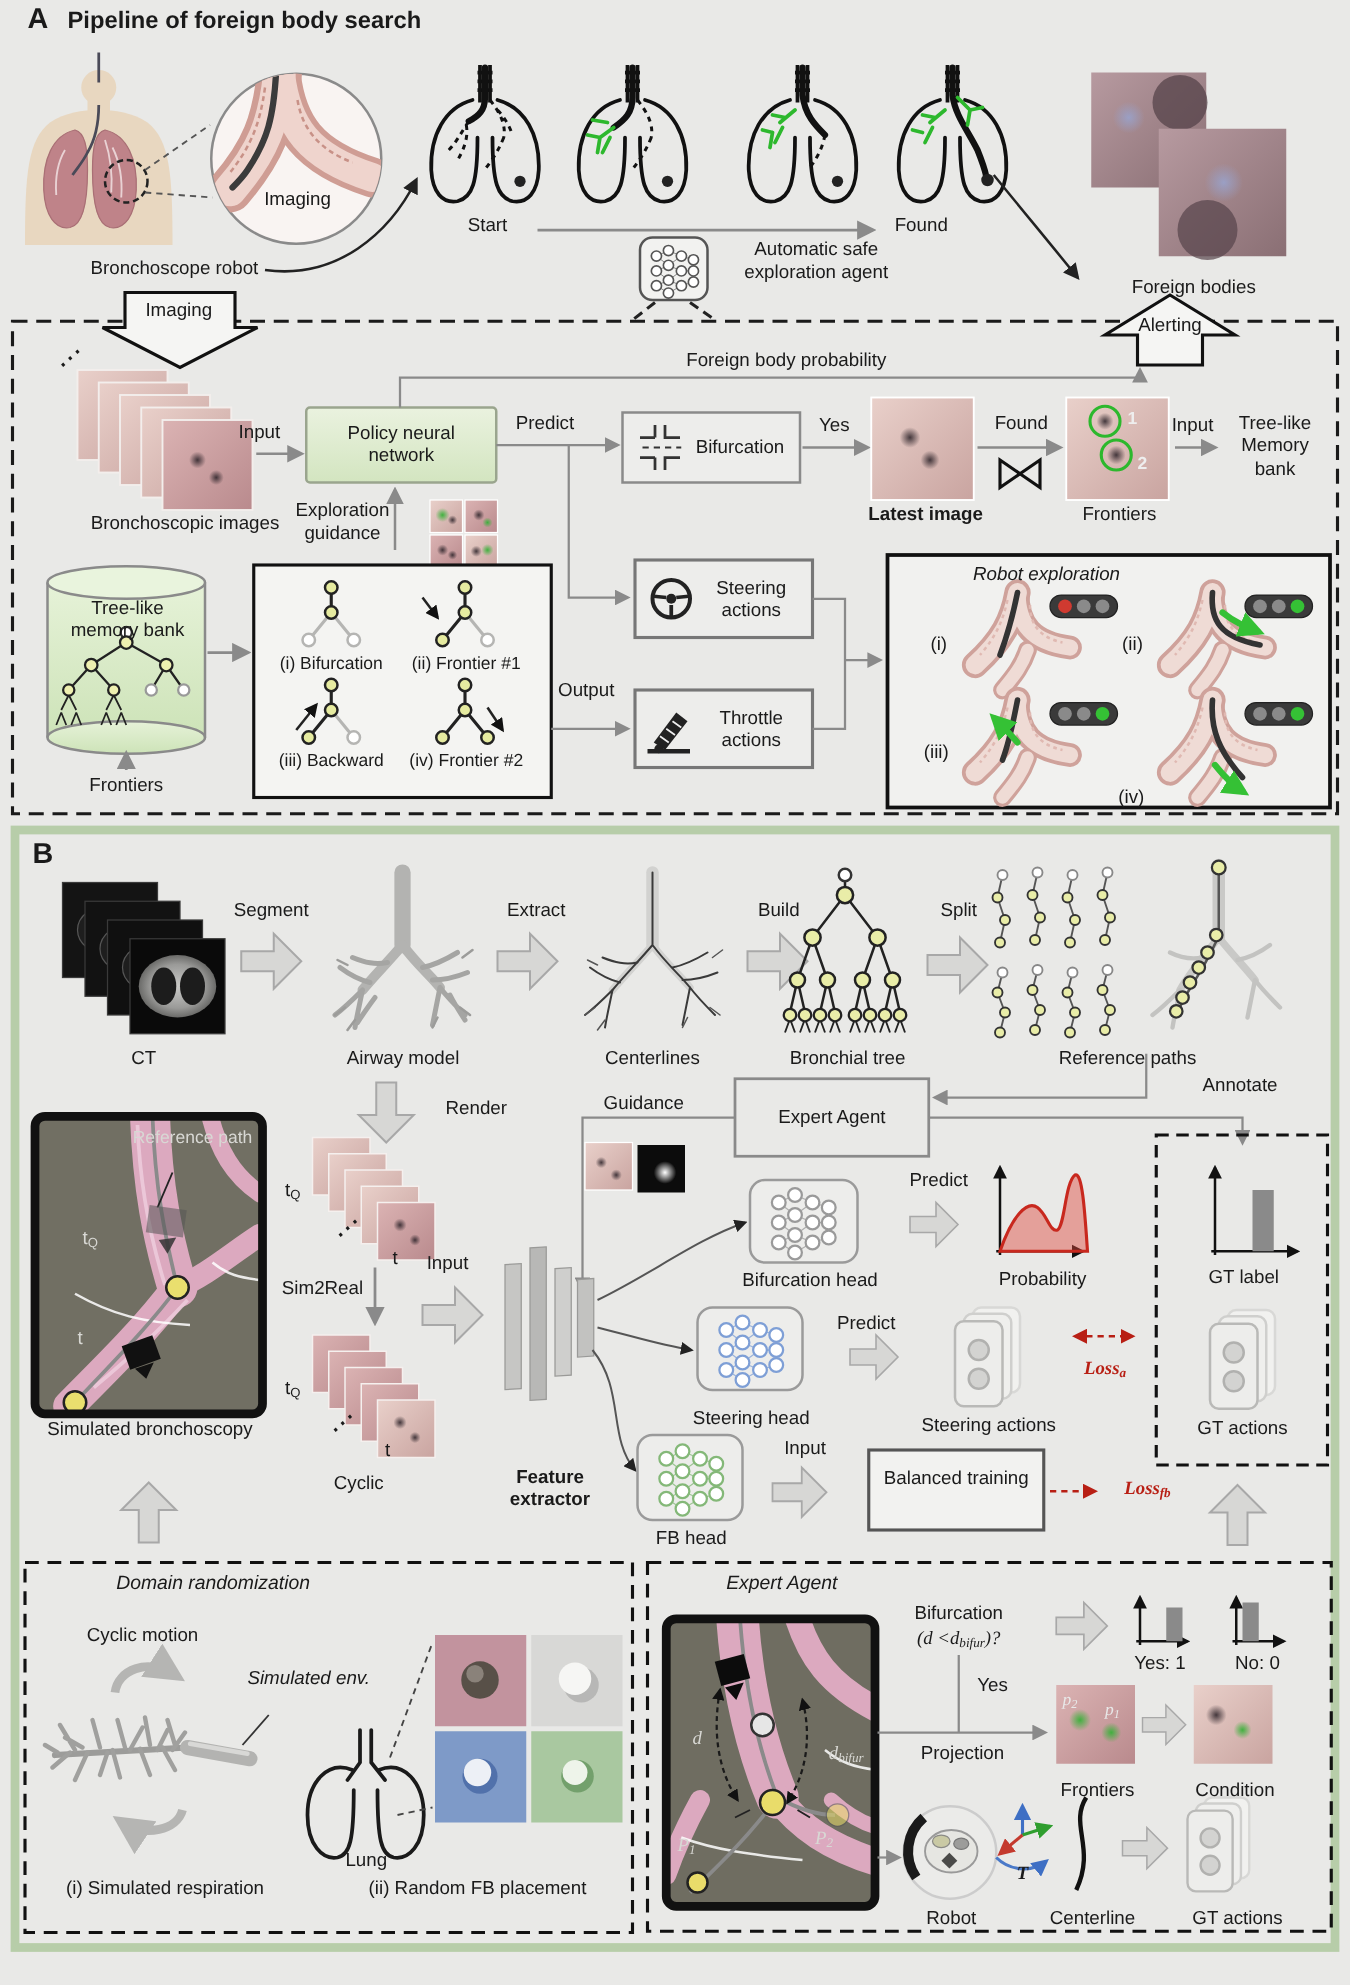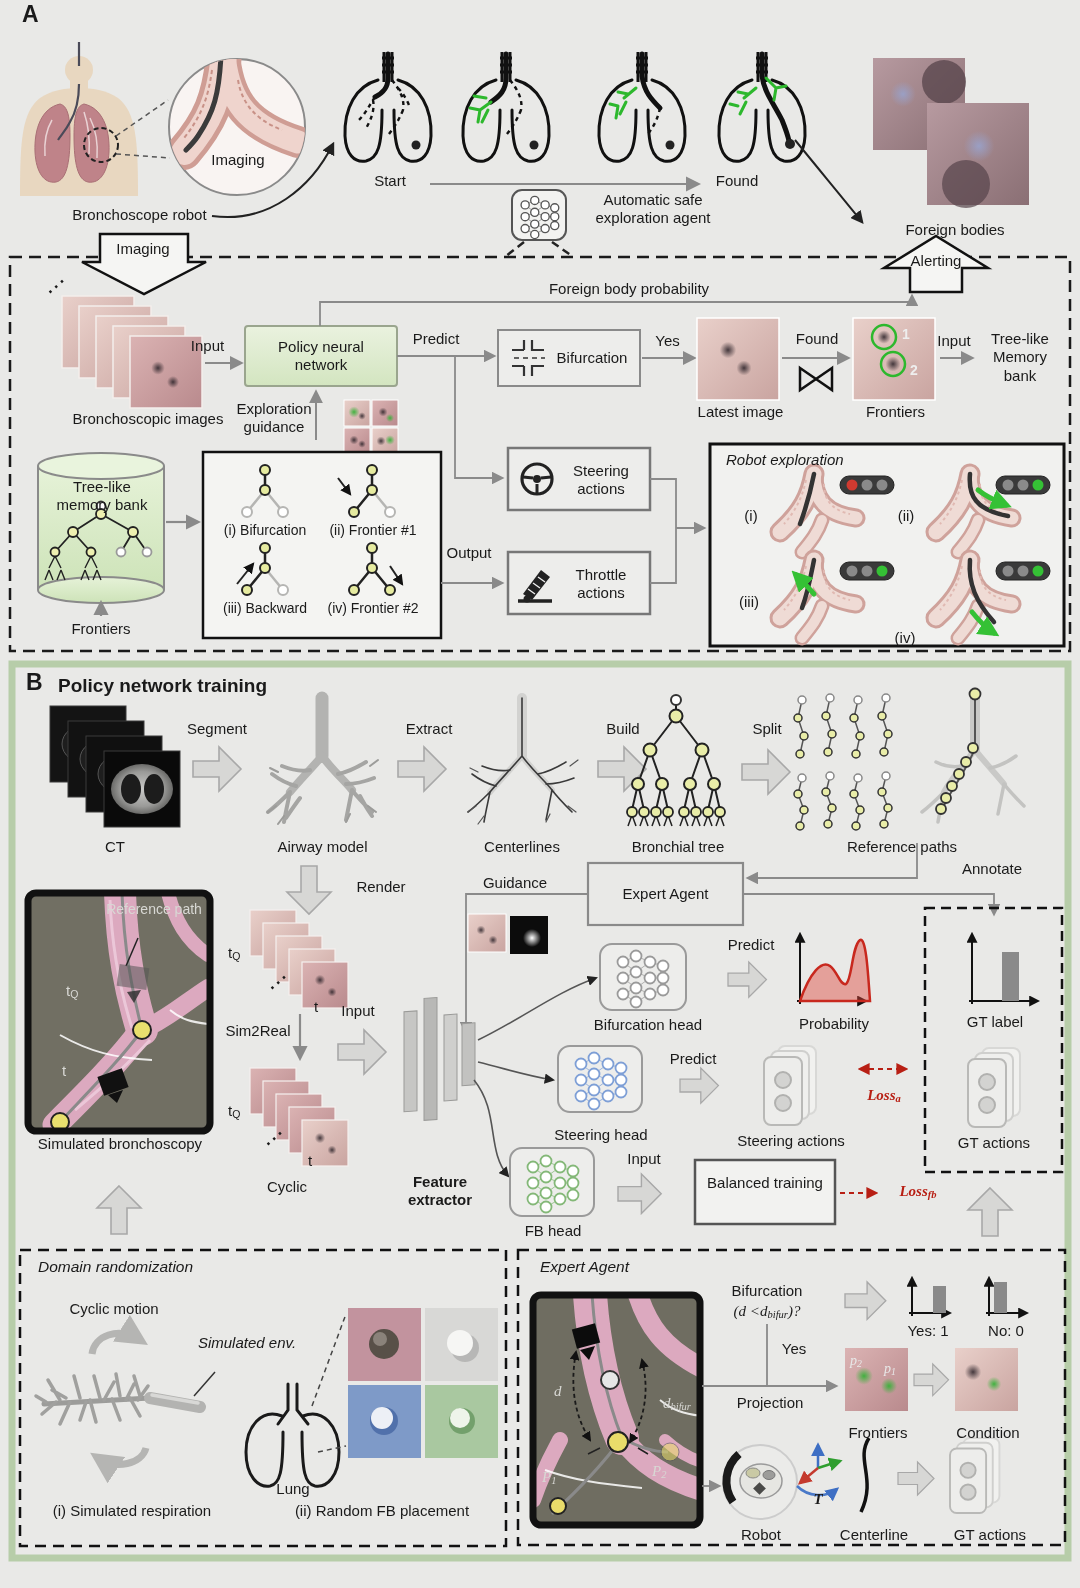--- a/index.html
+++ b/index.html
@@ -4,21 +4,21 @@
 <style>
   html,body{margin:0;padding:0;background:#dcdcda;}
   #fig{position:relative;width:1080px;height:1588px;background:#e9e9e7;overflow:hidden;
        font-family:"Liberation Sans",sans-serif;color:#1a1a1a;}
   #art{position:absolute;left:0;top:0;}
   .lbl{position:absolute;font-size:15px;line-height:1.22;text-align:center;white-space:normal;}
   .left{text-align:left;}
   .b{font-weight:bold;}
   .tag{font-size:23px;font-weight:bold;}
   .ttl{font-size:19px;font-weight:bold;}
-  .it{font-style:italic;}
+  .it{font-style:italic;text-align:right;}
   .wt{color:#e8e8e8;}
   .gy{color:#d8d8d4;}
   .serif{font-family:"Liberation Serif",serif;font-style:italic;}
   .red{color:#b81f14;font-weight:bold;font-family:"Liberation Serif",serif;font-style:italic;}
   .sub{font-size:70%;vertical-align:-18%;}
   .rot{transform:rotate(-42deg);letter-spacing:2px;font-size:17px;font-weight:bold;}
   .sm{font-size:14px;}
   .mk{font-size:14px;font-weight:bold;color:#eee;}
 </style>
 </head>
@@ -708,38 +708,39 @@
   <path d="M818,1468 L840,1461" stroke="#2f9e2f" marker-end="url(#aGx)"></path>
   <path d="M818,1468 L800,1483" stroke="#c43a2e" marker-end="url(#aRd)"></path>
   <path d="M797,1486 C808,1497 826,1498 837,1489" stroke="#4a79c8" marker-end="url(#aBl)"></path>
 </g>
 <path d="M869,1438 C855,1460 877,1478 861,1512" stroke="#111" stroke-width="3.5" fill="none"></path>
 <use href="#blockR" transform="translate(898,1462) scale(0.75)"></use>
 <use href="#cards" transform="translate(950,1438) scale(0.95)"></use>
 </svg>
 
 <div class="lbl tag left" style="left:22px;top:0px;width:30px;">A</div>
+<div class="lbl ttl left" style="left:54px;top:5px;width:420px;">Pipeline of foreign body search</div>
 <div class="lbl" style="left:200px;top:151px;width:76px;">Imaging</div>
 <div class="lbl" style="left:62px;top:206px;width:155px;">Bronchoscope robot</div>
 <div class="lbl" style="left:355px;top:172px;width:70px;">Start</div>
 <div class="lbl" style="left:702px;top:172px;width:70px;">Found</div>
 <div class="lbl" style="left:572px;top:191px;width:162px;">Automatic safe exploration agent</div>
 <div class="lbl" style="left:880px;top:221px;width:150px;">Foreign bodies</div>
 <div class="lbl" style="left:100px;top:240px;width:86px;">Imaging</div>
 <div class="lbl" style="left:898px;top:252px;width:76px;">Alerting</div>
 <div class="lbl rot" style="left:40px;top:276px;width:36px;">···</div>
 <div class="lbl" style="left:50px;top:410px;width:196px;">Bronchoscopic images</div>
 <div class="lbl" style="left:180px;top:337px;width:55px;">Input</div>
 <div class="lbl" style="left:250px;top:338px;width:142px;">Policy neural network</div>
 <div class="lbl" style="left:226px;top:400px;width:96px;">Exploration guidance</div>
 <div class="lbl" style="left:405px;top:330px;width:62px;">Predict</div>
 <div class="lbl" style="left:540px;top:280px;width:178px;">Foreign body probability</div>
 <div class="lbl" style="left:546px;top:349px;width:92px;">Bifurcation</div>
 <div class="lbl" style="left:645px;top:332px;width:45px;">Yes</div>
-<div class="lbl" style="left:688px;top:403px;width:105px;">Latest image</div>
+<div class="lbl" style="left:688px;top:403px;width:105px;font-weight:bold;">Latest image</div>
 <div class="lbl" style="left:786px;top:330px;width:62px;">Found</div>
 <div class="lbl mk" style="left:898px;top:326px;width:16px;">1</div>
 <div class="lbl mk" style="left:906px;top:362px;width:16px;">2</div>
 <div class="lbl" style="left:853px;top:403px;width:85px;">Frontiers</div>
 <div class="lbl" style="left:928px;top:332px;width:52px;">Input</div>
 <div class="lbl" style="left:976px;top:330px;width:88px;">Tree-like Memory bank</div>
 <div class="lbl" style="left:47px;top:478px;width:110px;">Tree-like memory bank</div>
 <div class="lbl" style="left:58px;top:620px;width:86px;">Frontiers</div>
 <div class="lbl sm" style="left:204px;top:522px;width:122px;">(i) Bifurcation</div>
 <div class="lbl sm" style="left:310px;top:522px;width:126px;">(ii) Frontier #1</div>
@@ -748,21 +749,20 @@
 <div class="lbl" style="left:438px;top:544px;width:62px;">Output</div>
 <div class="lbl" style="left:556px;top:462px;width:90px;">Steering actions</div>
 <div class="lbl" style="left:556px;top:566px;width:90px;">Throttle actions</div>
 <div class="lbl it left" style="left:726px;top:451px;width:170px;">Robot exploration</div>
 <div class="lbl" style="left:734px;top:507px;width:34px;">(i)</div>
 <div class="lbl" style="left:888px;top:507px;width:36px;">(ii)</div>
 <div class="lbl" style="left:728px;top:593px;width:42px;">(iii)</div>
 <div class="lbl" style="left:884px;top:593px;width:42px;margin-top:36px;">(iv)</div>
 
 <div class="lbl tag left" style="left:26px;top:668px;width:30px;">B</div>
-<div class="lbl ttl left" style="left:58px;top:674px;width:320px;">Policy network training</div>
 <div class="lbl" style="left:85px;top:838px;width:60px;text-align:center;">CT</div>
 <div class="lbl" style="left:180px;top:720px;width:74px;">Segment</div>
 <div class="lbl" style="left:260px;top:838px;width:125px;">Airway model</div>
 <div class="lbl" style="left:394px;top:720px;width:70px;">Extract</div>
 <div class="lbl" style="left:461px;top:838px;width:122px;">Centerlines</div>
 <div class="lbl" style="left:594px;top:720px;width:58px;">Build</div>
 <div class="lbl" style="left:612px;top:838px;width:132px;">Bronchial tree</div>
 <div class="lbl" style="left:740px;top:720px;width:54px;">Split</div>
 <div class="lbl" style="left:826px;top:838px;width:152px;">Reference paths</div>
 <div class="lbl" style="left:344px;top:878px;width:74px;">Render</div>

